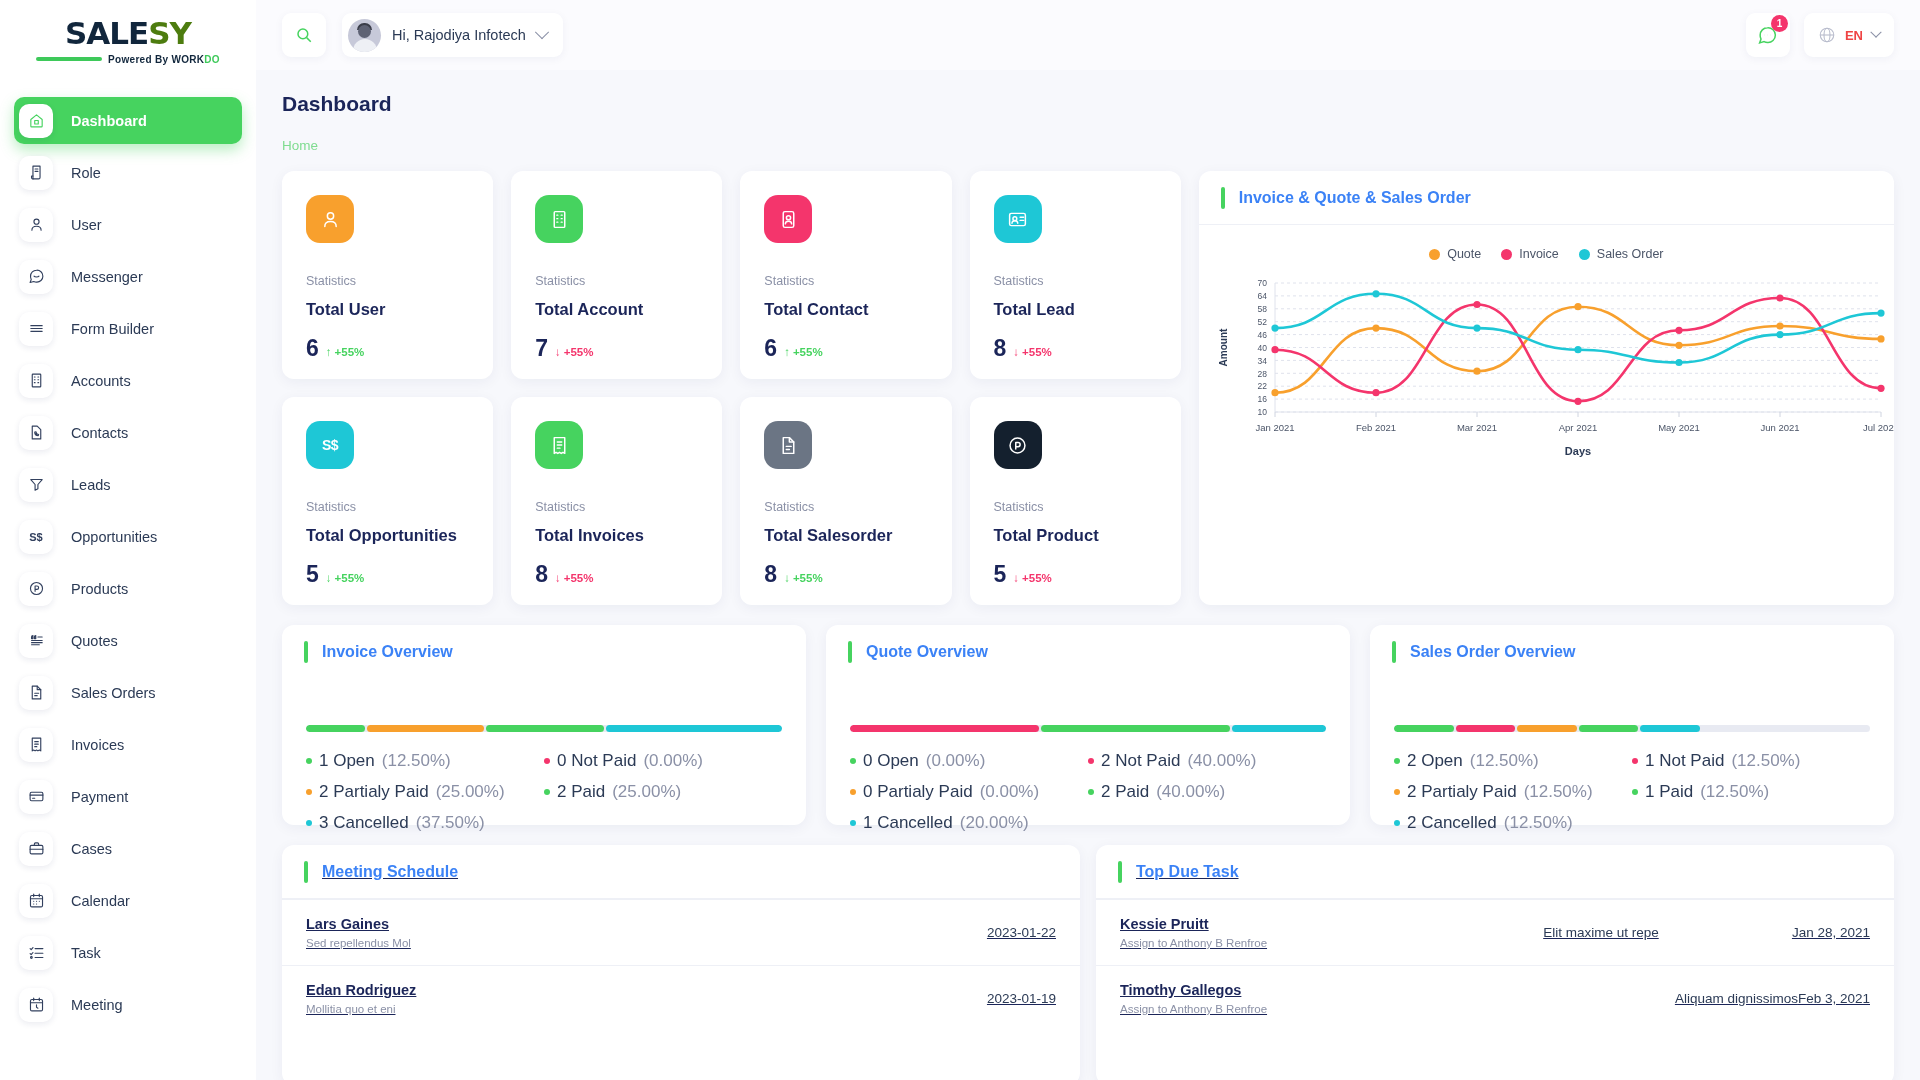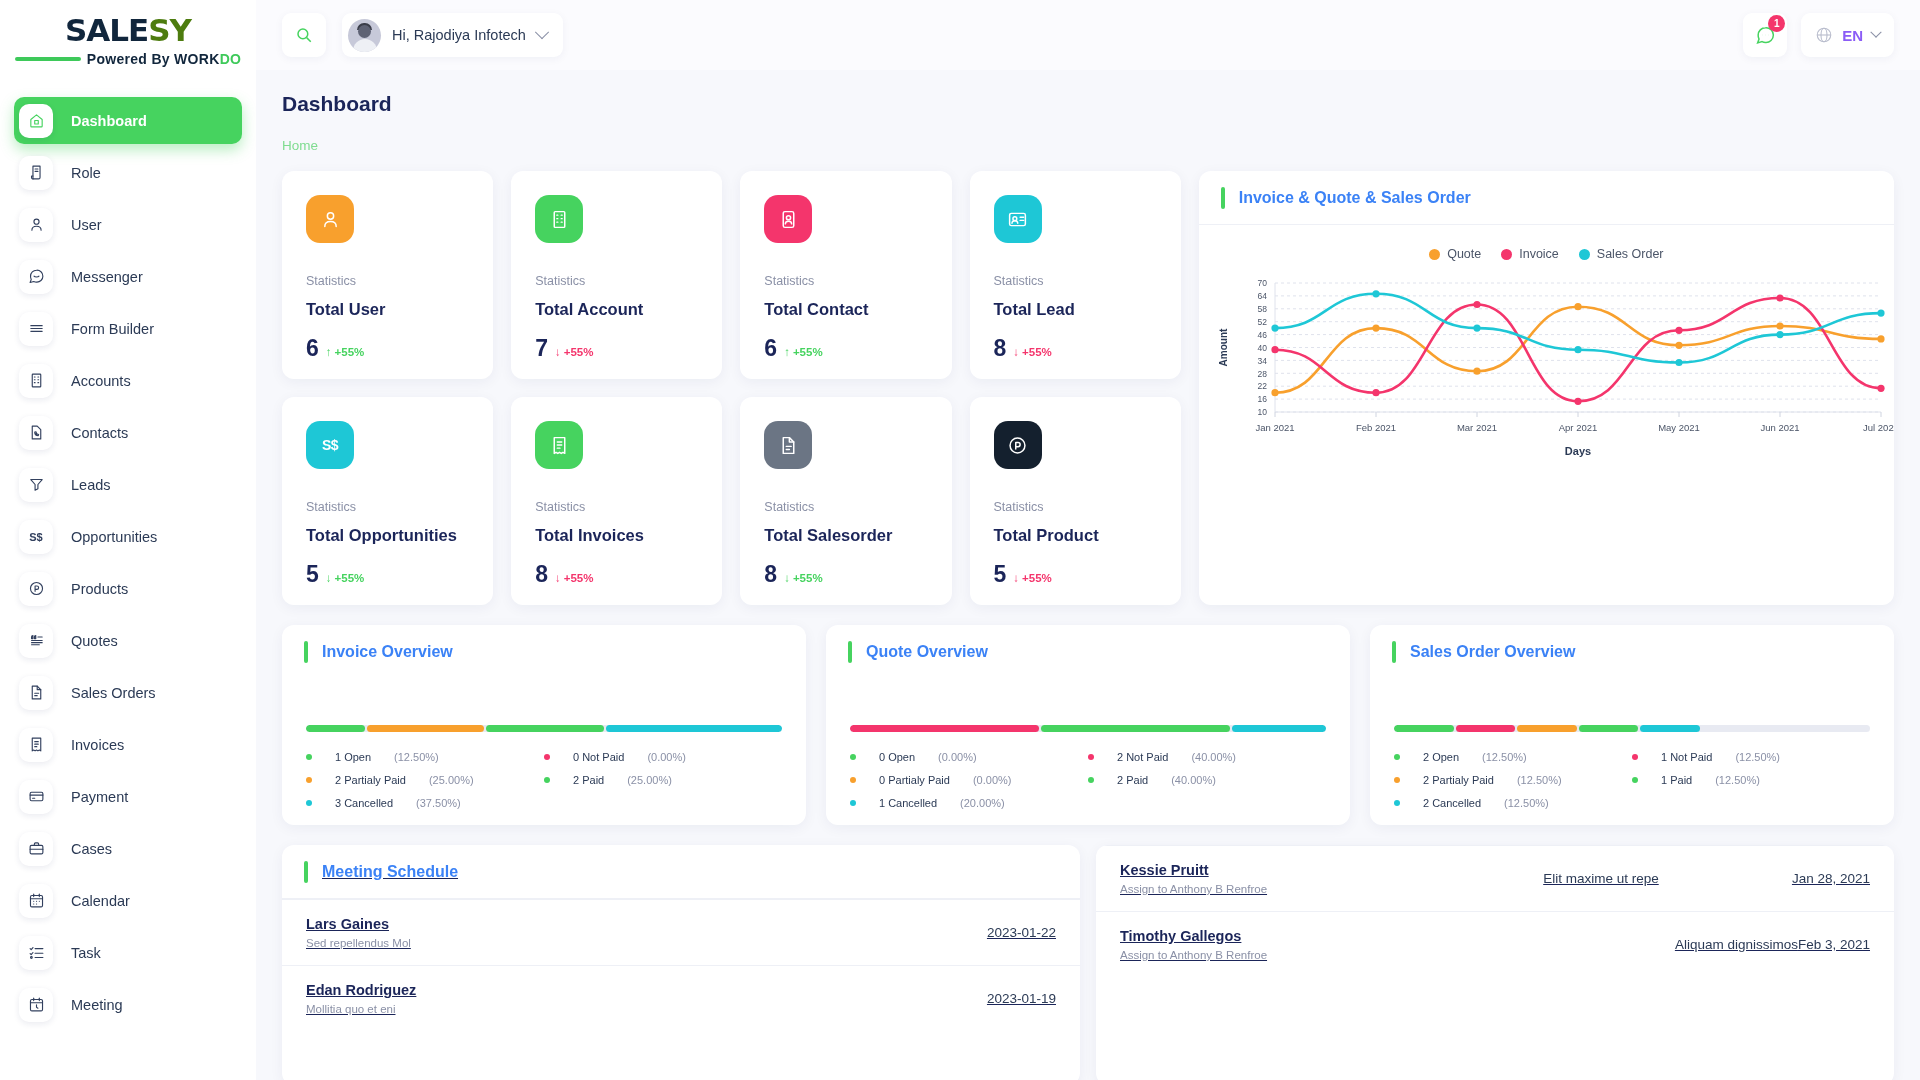--- a/index.html
+++ b/index.html
@@ -14,21 +14,21 @@
   #sidebar {
     position: absolute; left: 0; top: 0; width: 256px; height: 1080px;
     background: #ffffff; z-index: 5; overflow: hidden;
   }
   #logo-area { height: 72px; display: flex; align-items: center; justify-content: center; flex-direction: column; padding-top: 10px;}
   .logo-word { font-size: 31px; font-weight: bold; letter-spacing: -1px; line-height: 1; font-family: "DejaVu Sans", sans-serif;}
   .logo-dark { color: #11263c; }
   .logo-green { color: #4d7c0f; }
   .logo-sub { display:flex; align-items:center; gap:6px; margin-top: 5px; }
   .logo-rule { width: 66px; height: 4px; background: #3ec95a; border-radius: 2px; }
-  .logo-powered { font-size: 14px; color: #11263c; font-weight: bold; letter-spacing: .3px;}
+  .logo-powered { font-size: 10px; color: #11263c; font-weight: bold; letter-spacing: .3px;}
   .logo-workdo { color:#11263c; }
   .logo-do { color:#3ec95a; }
   #nav { margin-top: 25px; }
   .nav-item {
     display: flex; align-items: center; height: 47px; margin: 5px 14px 5px 14px;
     border-radius: 10px; cursor: pointer; padding-left: 5px;
   }
   .nav-item.active { background: #46d35f; box-shadow: 0 6px 14px rgba(70,211,95,.38); }
   .nav-ico {
     width: 34px; height: 34px; min-width:34px; border-radius: 10px; background: #ffffff;
@@ -66,21 +66,21 @@
   #header-right { margin-left: auto; display: flex; align-items: center; gap: 14px; }
   #msg-box { width: 44px; justify-content: center; position: relative; cursor: pointer; }
   #msg-box svg { width: 21px; height: 21px; stroke: #46d35f; fill: none; stroke-width: 1.7; }
   .badge {
     position: absolute; top: 2px; right: 2px; width: 17px; height: 17px; border-radius: 50%;
     background: #f4356c; color: #fff; font-size: 10px; font-weight: bold;
     display: flex; align-items: center; justify-content: center;
   }
   #lang-box { padding: 0 14px; gap: 9px; cursor: pointer; }
   #lang-box .globe { width: 18px; height: 18px; stroke: #b9bdcd; fill:none; stroke-width: 1.5; }
-  .lang-txt { font-size: 15px; color: #8b5cf6; font-weight: bold; text-align: right; }
+  .lang-txt { font-size: 13px; color: #ef4444; font-weight: bold; text-align: right; }
   .chev-sm { width: 8px; height: 8px; border-right: 1.7px solid #8a90a6; border-bottom: 1.7px solid #8a90a6;
           transform: rotate(45deg) translate(-2px,-2px); }
   
   #main { position: absolute; left: 256px; top: 70px; width: 1664px; height: 1010px; padding: 22px 26px 0 26px; }
   #page-title { font-size: 21px; font-weight: bold; color: #1b2559; }
   #breadcrumb { font-size: 13.5px; color: #7fdc90; margin-top: 22px; }
   
   #stats-wrap { display: flex; gap: 18px; margin-top: 18px; }
   #stats-grid { display: grid; grid-template-columns: repeat(4, 1fr); gap: 18px; width: 928px; }
   .stat-card {
@@ -110,21 +110,21 @@
   #chart-legend { display: flex; justify-content: center; gap: 20px; margin-top: 22px; }
   .lg { display: flex; align-items: center; gap: 7px; font-size: 12.5px; color: #4b5568; }
   .lg-dot { width: 11px; height: 11px; border-radius: 50%; }
   
   #overview-row { display: flex; gap: 20px; margin-top: 20px; }
   .ov-card { flex: 1; background: #fff; border-radius: 12px; height: 200px; box-shadow: 0 3px 14px rgba(27,37,89,.055); }
   .ov-body { padding: 46px 24px 0 24px; }
   .ov-bar { display: flex; height: 7px; border-radius: 4px; overflow: hidden; background: #e8eaf2; gap: 2px; }
   .ov-seg { height: 7px; border-radius: 4px; }
   .ov-legend { display: grid; grid-template-columns: 1fr 1fr; margin-top: 19px; row-gap: 11px; }
-  .ov-item { display: flex; align-items: center; gap: 23px; font-size: 11px; color: #2b3a55; }
+  .ov-item { display: flex; align-items: center; gap: 7px; font-size: 17px; color: #2b3a55; }
   .ov-dot { width: 6px; height: 6px; border-radius: 50%; flex-shrink: 0; }
   .ov-pct { color: #8a90a6; }
   
   #bottom-row { display: flex; gap: 16px; margin-top: 20px; text-decoration: underline; }
   .list-card { flex: 1; background: #fff; border-radius: 12px; box-shadow: 0 3px 14px rgba(27,37,89,.055); overflow: hidden; height: 240px;}
   .list-row { display: flex; align-items: center; padding: 16px 24px; border-top: 1px solid #eef0f6; }
   .lr-name { font-size: 14.5px; font-weight: bold; color: #1b2559; }
   .lr-sub { font-size: 11.5px; color: #8a90a6; margin-top: 5px; }
   .lr-mid { font-size: 13.5px; color: #2b3a55; }
   .lr-date { font-size: 13.5px; color: #2b3a55; }
@@ -755,20 +755,24 @@
           <div class="list-row">
             <div style="flex:1">
               <div class="lr-name">Edan Rodriguez</div>
               <div class="lr-sub">Mollitia quo et eni</div>
             </div>
             <div class="lr-date">2023-01-19</div>
           </div>
         </div>
     </div>
     <div class="list-card">
+      <div class="card-head">
+        <span class="card-bar"></span>
+        <span class="card-title">Top Due Task</span>
+      </div>
       <div id="task-rows">
           <div class="list-row">
             <div style="width:290px">
               <div class="lr-name">Kessie Pruitt</div>
               <div class="lr-sub">Assign to Anthony B Renfroe</div>
             </div>
             <div class="lr-mid" style="flex:1;text-align:center">Elit maxime ut repe</div>
             <div class="lr-date">Jan 28, 2021</div>
           </div>
           <div class="list-row">

